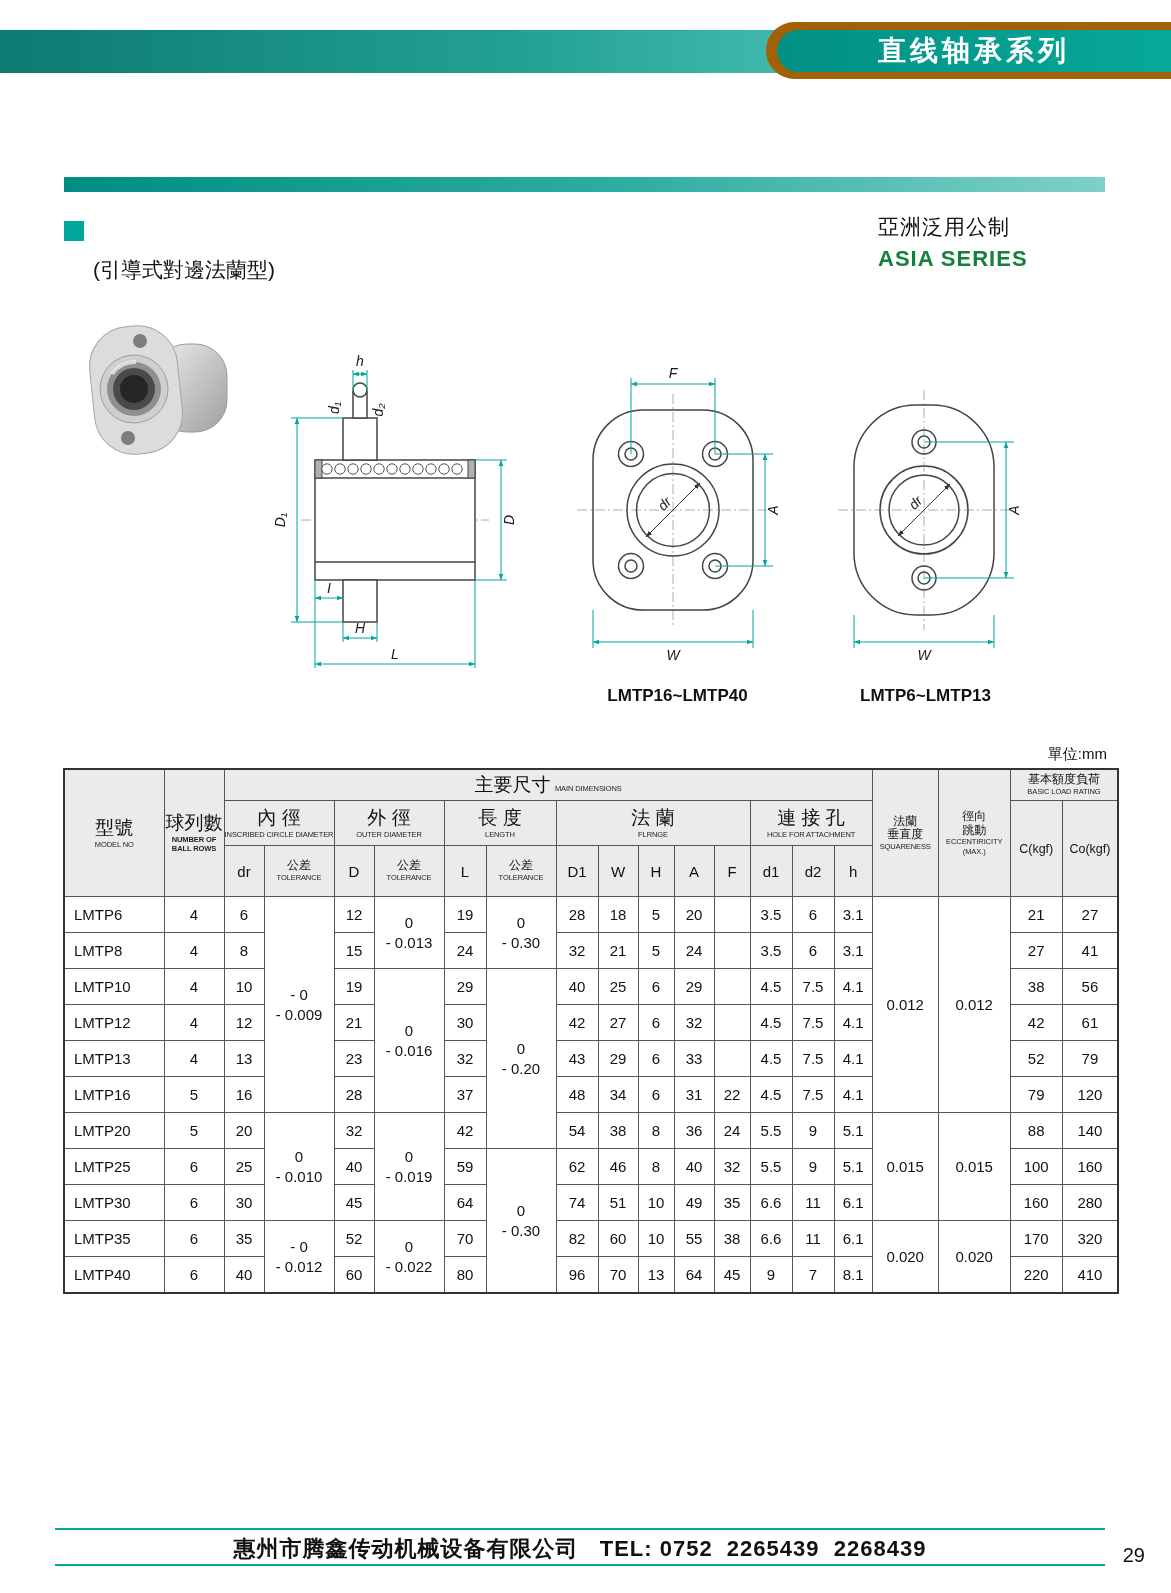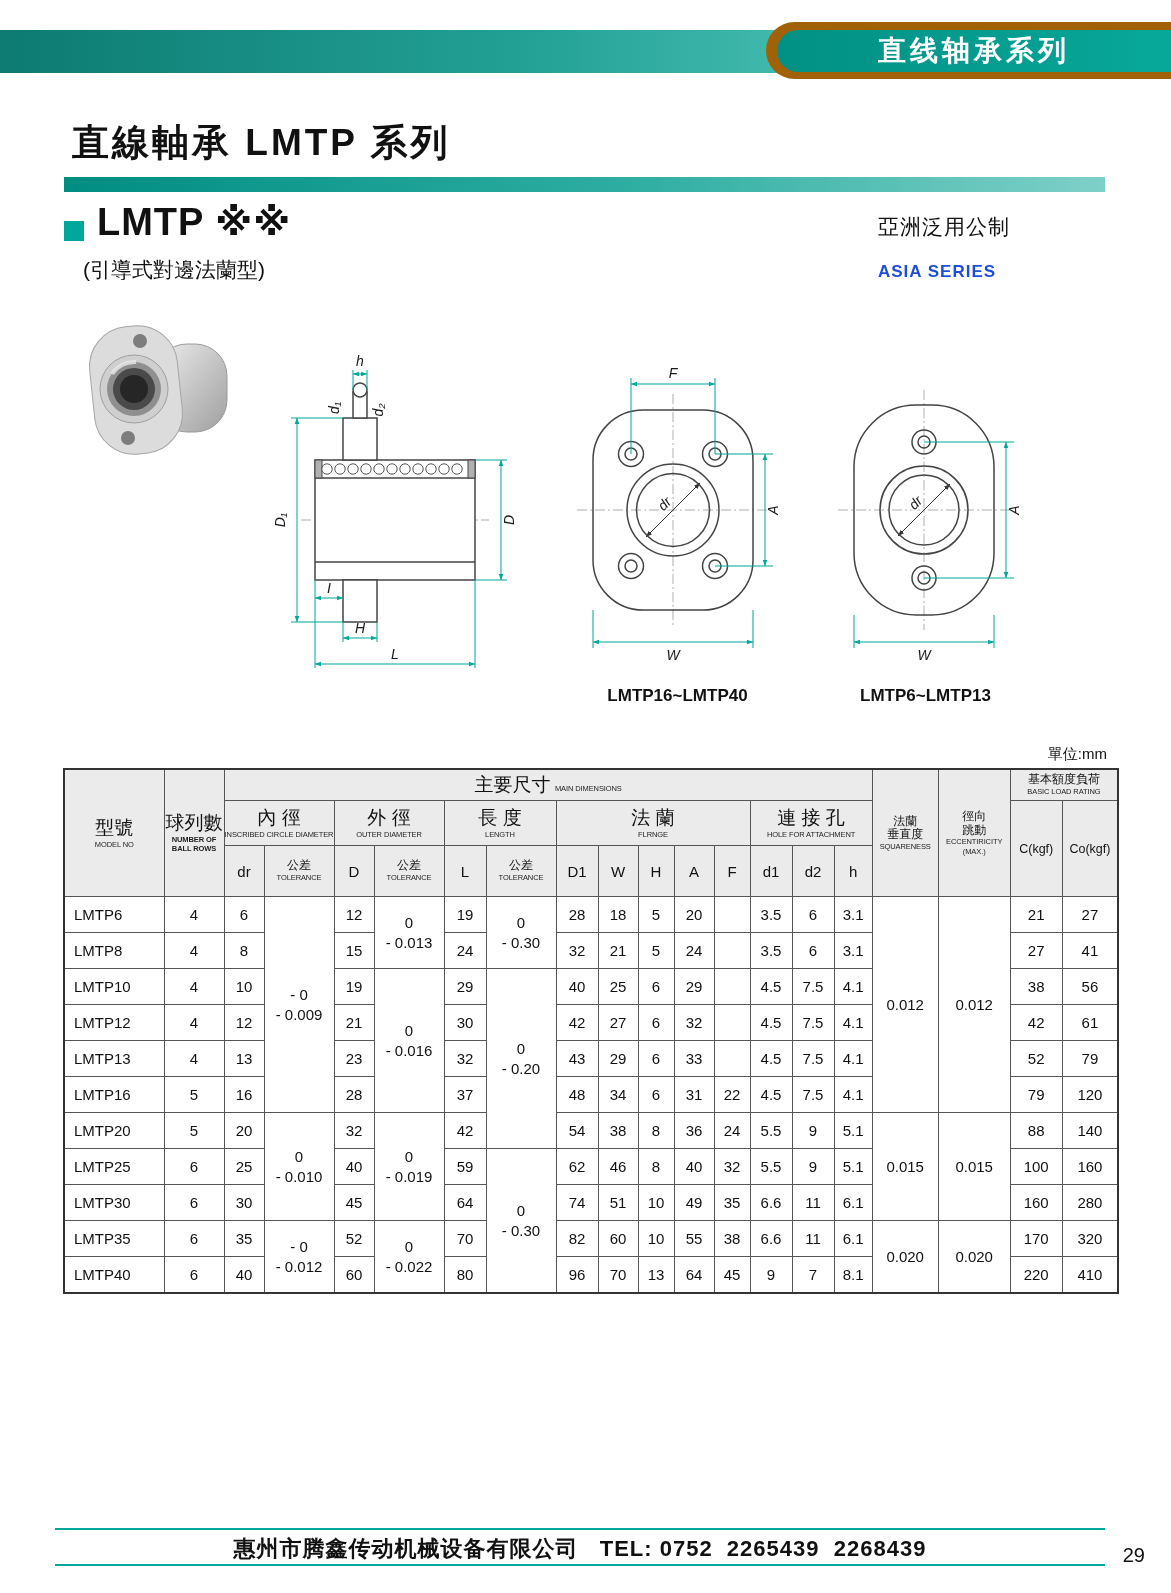--- a/index.html
+++ b/index.html
@@ -15,23 +15,23 @@
           background:linear-gradient(90deg,#029084,#07a89a);border-radius:21px 0 0 21px;
           color:#fff;font-size:28px;font-weight:bold;line-height:42px;text-align:center;letter-spacing:4px;}
 
   
   .page-title{position:absolute;left:72px;top:118px;font-size:37px;font-weight:bold;letter-spacing:3px;}
   .title-bar{position:absolute;left:64px;top:177px;width:1041px;height:15px;
           background:linear-gradient(90deg,#008d82,#2fae a2 50%,#7ed0c8);
           background:linear-gradient(90deg,#008d82,#2faea2 55%,#7ed0c8);}
   .bullet{position:absolute;left:64px;top:221px;width:20px;height:20px;background:#00a79b;}
   .model-title{position:absolute;left:97px;top:200px;font-size:38px;font-weight:bold;letter-spacing:1px;}
-  .model-subtitle{position:absolute;left:83px;top:256px;font-size:21px;}
+  .model-subtitle{position:absolute;left:93px;top:256px;font-size:21px;}
   .series-cn{position:absolute;left:878px;top:213px;font-size:21px;letter-spacing:1px;}
-  .series-en{position:absolute;left:878px;top:262px;font-size:17px;font-weight:bold;color:#1d4ed8;letter-spacing:1px;}
+  .series-en{position:absolute;left:878px;top:246px;font-size:22px;font-weight:bold;color:#15803d;letter-spacing:1px;}
 
   
   .drawing{position:absolute;}
   .caption{position:absolute;font-size:17px;font-weight:bold;text-align:center;}
   svg text{font-family:"Liberation Sans","DejaVu Sans",sans-serif;}
   .dimtxt{font-size:14px;font-style:italic;fill:#1a1a1a;}
   .halo{stroke:#fff;stroke-width:4px;paint-order:stroke fill;}
 
   
   .unit-note{position:absolute;right:64px;top:745px;font-size:15px;}
@@ -63,24 +63,22 @@
 </head>
 <body>
 
 <div class="page">
 
   <div class="banner"></div>
   <div class="banner-pill-outer">
     <div class="banner-pill">直线轴承系列</div>
   </div>
 
-  <div class="page-title">直線軸承 LMTP 系列</div>
   <div class="title-bar"></div>
   <div class="bullet"></div>
-  <div class="model-title">LMTP ※※</div>
   <div class="model-subtitle">(引導式對邊法蘭型)</div>
   <div class="series-cn">亞洲泛用公制</div>
   <div class="series-en">ASIA SERIES</div>
 
   <svg class="drawing" style="left:70px;top:308px" width="170" height="170" viewBox="0 0 170 170">
     <defs>
       <linearGradient id="mg" x1="0" y1="0" x2="1" y2="1">
         <stop offset="0" stop-color="#ededed"></stop>
           <stop offset="1" stop-color="#9f9f9f"></stop>
       </linearGradient>

